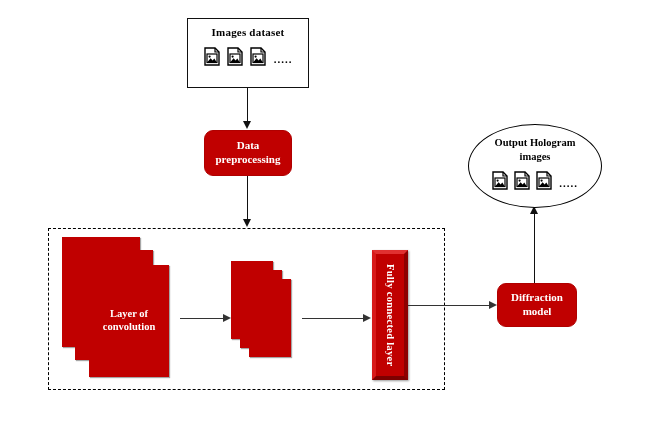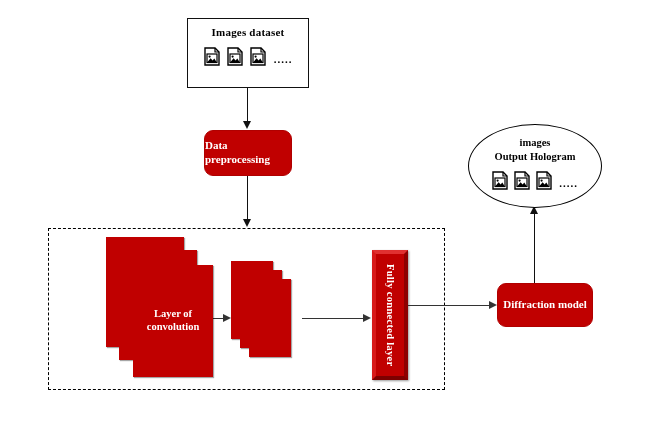--- a/index.html
+++ b/index.html
@@ -63,26 +63,26 @@
   .red-round {
     background: #C00000;
     border-radius: 9px;
     color: #ffffff;
     font-weight: bold;
     font-size: 11px;
     line-height: 1.25;
     display: flex;
     align-items: center;
     justify-content: center;
-    text-align: left;
+    text-align: center;
     box-sizing: border-box;
     border: 1px solid #b00000;
   }
   .preprocess-box { left: 204px; top: 130px; width: 88px; height: 46px; }
-  .diffraction-box { left: 497px; top: 283px; width: 96px; height: 44px; }
+  .diffraction-box { left: 497px; top: 283px; width: 80px; height: 44px; }
 
   
   .cnn-dashed {
     left: 48px; top: 228px;
     width: 397px; height: 162px;
     border: 1.6px dashed #000000;
     box-sizing: border-box;
     background: transparent;
   }
 
@@ -100,21 +100,21 @@
   .card.front {
     display: flex;
     align-items: center;
     justify-content: center;
     font-size: 10.5px;
     line-height: 1.2;
     z-index: 5;
   }
 
   
-  .conv-stack { left: 62px; top: 237px; width: 118px; height: 142px; margin-left: 44px; }
+  .conv-stack { left: 62px; top: 237px; width: 118px; height: 142px; }
   .conv-c1 { left: 0px;  top: 0px;  width: 78px; height: 110px; }
   .conv-c2 { left: 13px; top: 13px; width: 78px; height: 110px; }
   .conv-c3 { left: 27px; top: 28px; width: 80px; height: 112px; }
 
   
   .pool-stack { left: 231px; top: 261px; width: 96px; height: 107px; }
   .pool-c1 { left: 0px;  top: 0px;  width: 42px; height: 78px; }
   .pool-c2 { left: 9px;  top: 9px;  width: 42px; height: 78px; }
   .pool-c3 { left: 18px; top: 18px; width: 42px; height: 78px; }
   .pool-c4 { left: 27px; top: 28px; width: 44px; height: 79px; }
@@ -269,22 +269,22 @@
 
   <div class="abs red-round diffraction-box">
     <span>Diffraction model</span>
   </div>
 
   <div class="vline" style="left:534px; top:213px; height:70px;"></div>
   <div class="arrow-u" style="left:530px; top:206px;"></div>
 
   <div class="abs ellipse-box">
     <div class="ellipse-title">
+      <div>Output Hologram</div>
       <div>images</div>
-      <div>Output Hologram</div>
     </div>
     <div class="icon-row">
       <svg class="file-icon" viewBox="0 0 16 19">
         <path d="M1 1 H11 L15 5 V18 H1 Z" fill="#ffffff" stroke="#000000" stroke-width="1.4"></path>
         <path d="M11 1 V5 H15" fill="none" stroke="#000000" stroke-width="1.2"></path>
         <rect x="3" y="7" width="10" height="8.5" fill="none" stroke="#000000" stroke-width="1.2"></rect>
         <circle cx="5.6" cy="9.6" r="1.1" fill="#000000"></circle>
         <path d="M3.3 15.2 L6.6 11.3 L8.6 13.4 L10.3 11.6 L12.7 15.2 Z" fill="#000000"></path>
       </svg>
       <svg class="file-icon" viewBox="0 0 16 19">

